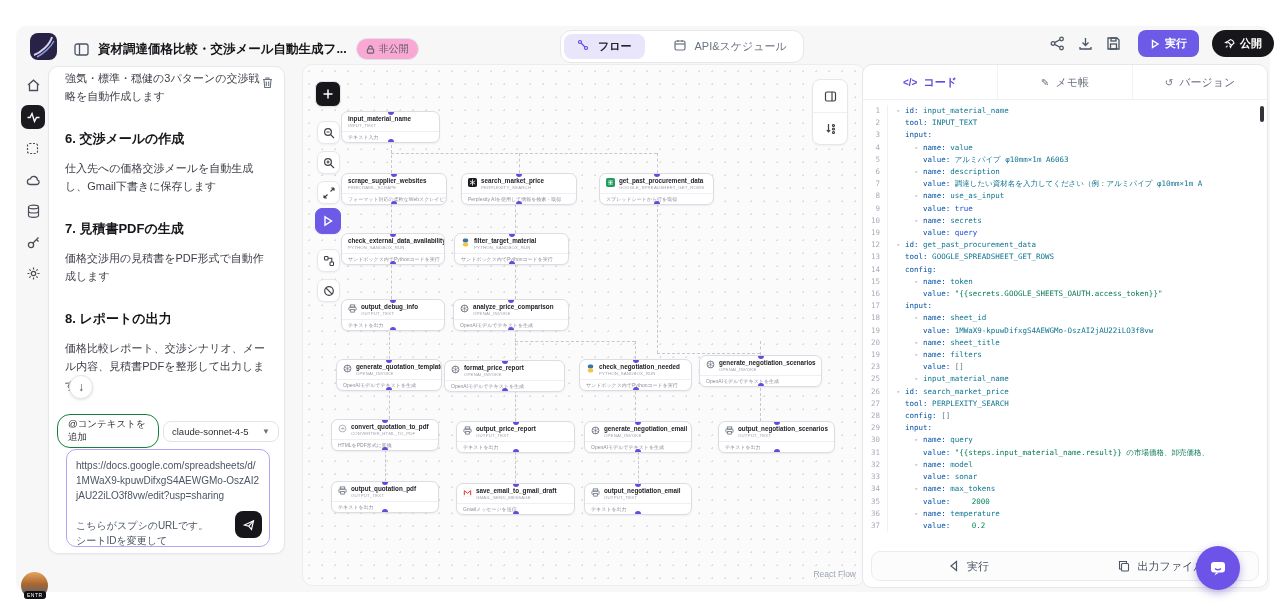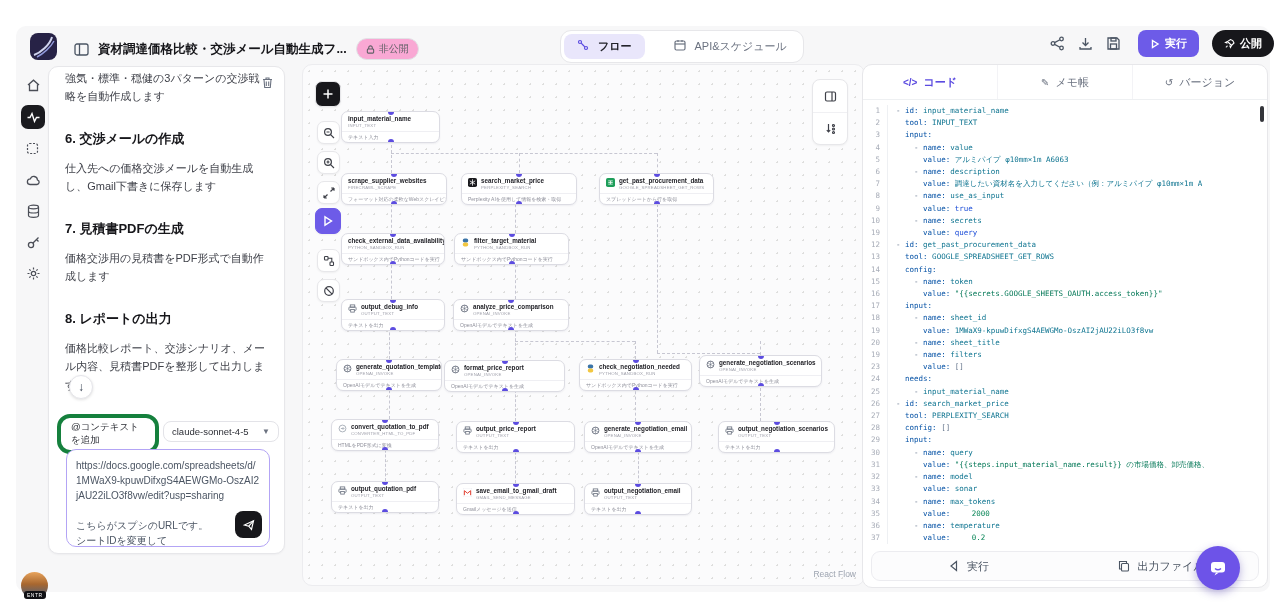--- a/index.html
+++ b/index.html
@@ -54,21 +54,21 @@
      border-radius:10px; box-shadow:0 1px 2px rgba(20,20,40,.04); overflow:hidden; }
   #docs-trash { position:absolute; right:10px; top:8px; width:13px; height:13px; color:#6b7280; }
   #docs-trash svg { width:100%; height:100%; }
   #docs-scroll { padding:2px 16px 0 16px; }
   .doc-h { font-size:13px; font-weight:bold; color:#17171b; margin:24px 0 11px; }
   .doc-h:first-child { margin-top:2px; }
   .doc-p { font-size:11px; color:#3f4149; line-height:1.68; }
   #scroll-down-btn { left:20px; top:308px; width:24px; height:24px; border-radius:50%; background:#fff;
      border:1px solid #e5e5ea; box-shadow:0 1px 3px rgba(0,0,0,.12); display:flex; align-items:center;
      justify-content:center; font-size:12px; color:#374151; }
-  #context-chip { left:8px; top:347px; width:102px; border:4px solid #15803d; border-radius:13px; background:#fff;
+  #context-chip { left:8px; top:347px; width:102px; border:1px solid #15803d; border-radius:13px; background:#fff;
      font-size:9.5px; color:#2d2f36; padding:3px 10px; line-height:1.35; }
   #model-chip { left:114px; top:354px; width:116px; border:1px solid #e3e3e8; border-radius:8px; background:#fff;
      font-size:9.5px; color:#2d2f36; padding:4px 8px; display:flex; align-items:center; justify-content:space-between; }
   #model-chip .chev { color:#6b7280; font-size:8px; }
   #prompt-box { left:17px; top:382px; width:204px; height:98px; border:1.5px solid #b3a4f5; border-radius:10px;
      background:#fff; padding:8px 9px; font-size:10px; color:#4b5563; line-height:1.5;
      white-space:pre-line; word-break:break-all; overflow:hidden; }
   #send-button { left:186px; top:444px; width:27px; height:27px; background:#17171b; border-radius:8px;
      display:flex; align-items:center; justify-content:center; }
   #send-button svg { width:12px; height:12px; }
@@ -776,24 +776,20 @@
         </div>
         <div class="cl">
           <span class="ln">19</span>
           <span class="lc">    <span class="tk-dash">- </span><span class="tk-key">name:</span><span class="tk-val"> filters</span></span>
         </div>
         <div class="cl">
           <span class="ln">23</span>
           <span class="lc">      <span class="tk-key">value:</span><span class="tk-dash"> []</span></span>
         </div>
         <div class="cl">
-          <span class="ln">24</span>
-          <span class="lc">  <span class="tk-key">needs:</span><span class="tk-val"></span></span>
-        </div>
-        <div class="cl">
           <span class="ln">25</span>
           <span class="lc">    <span class="tk-dash">- </span><span class="tk-val">input_material_name</span></span>
         </div>
         <div class="cl">
           <span class="ln">26</span>
           <span class="lc"><span class="tk-dash">- </span><span class="tk-key">id:</span><span class="tk-val"> search_market_price</span></span>
         </div>
         <div class="cl">
           <span class="ln">27</span>
           <span class="lc">  <span class="tk-key">tool:</span><span class="tk-val"> PERPLEXITY_SEARCH</span></span>

